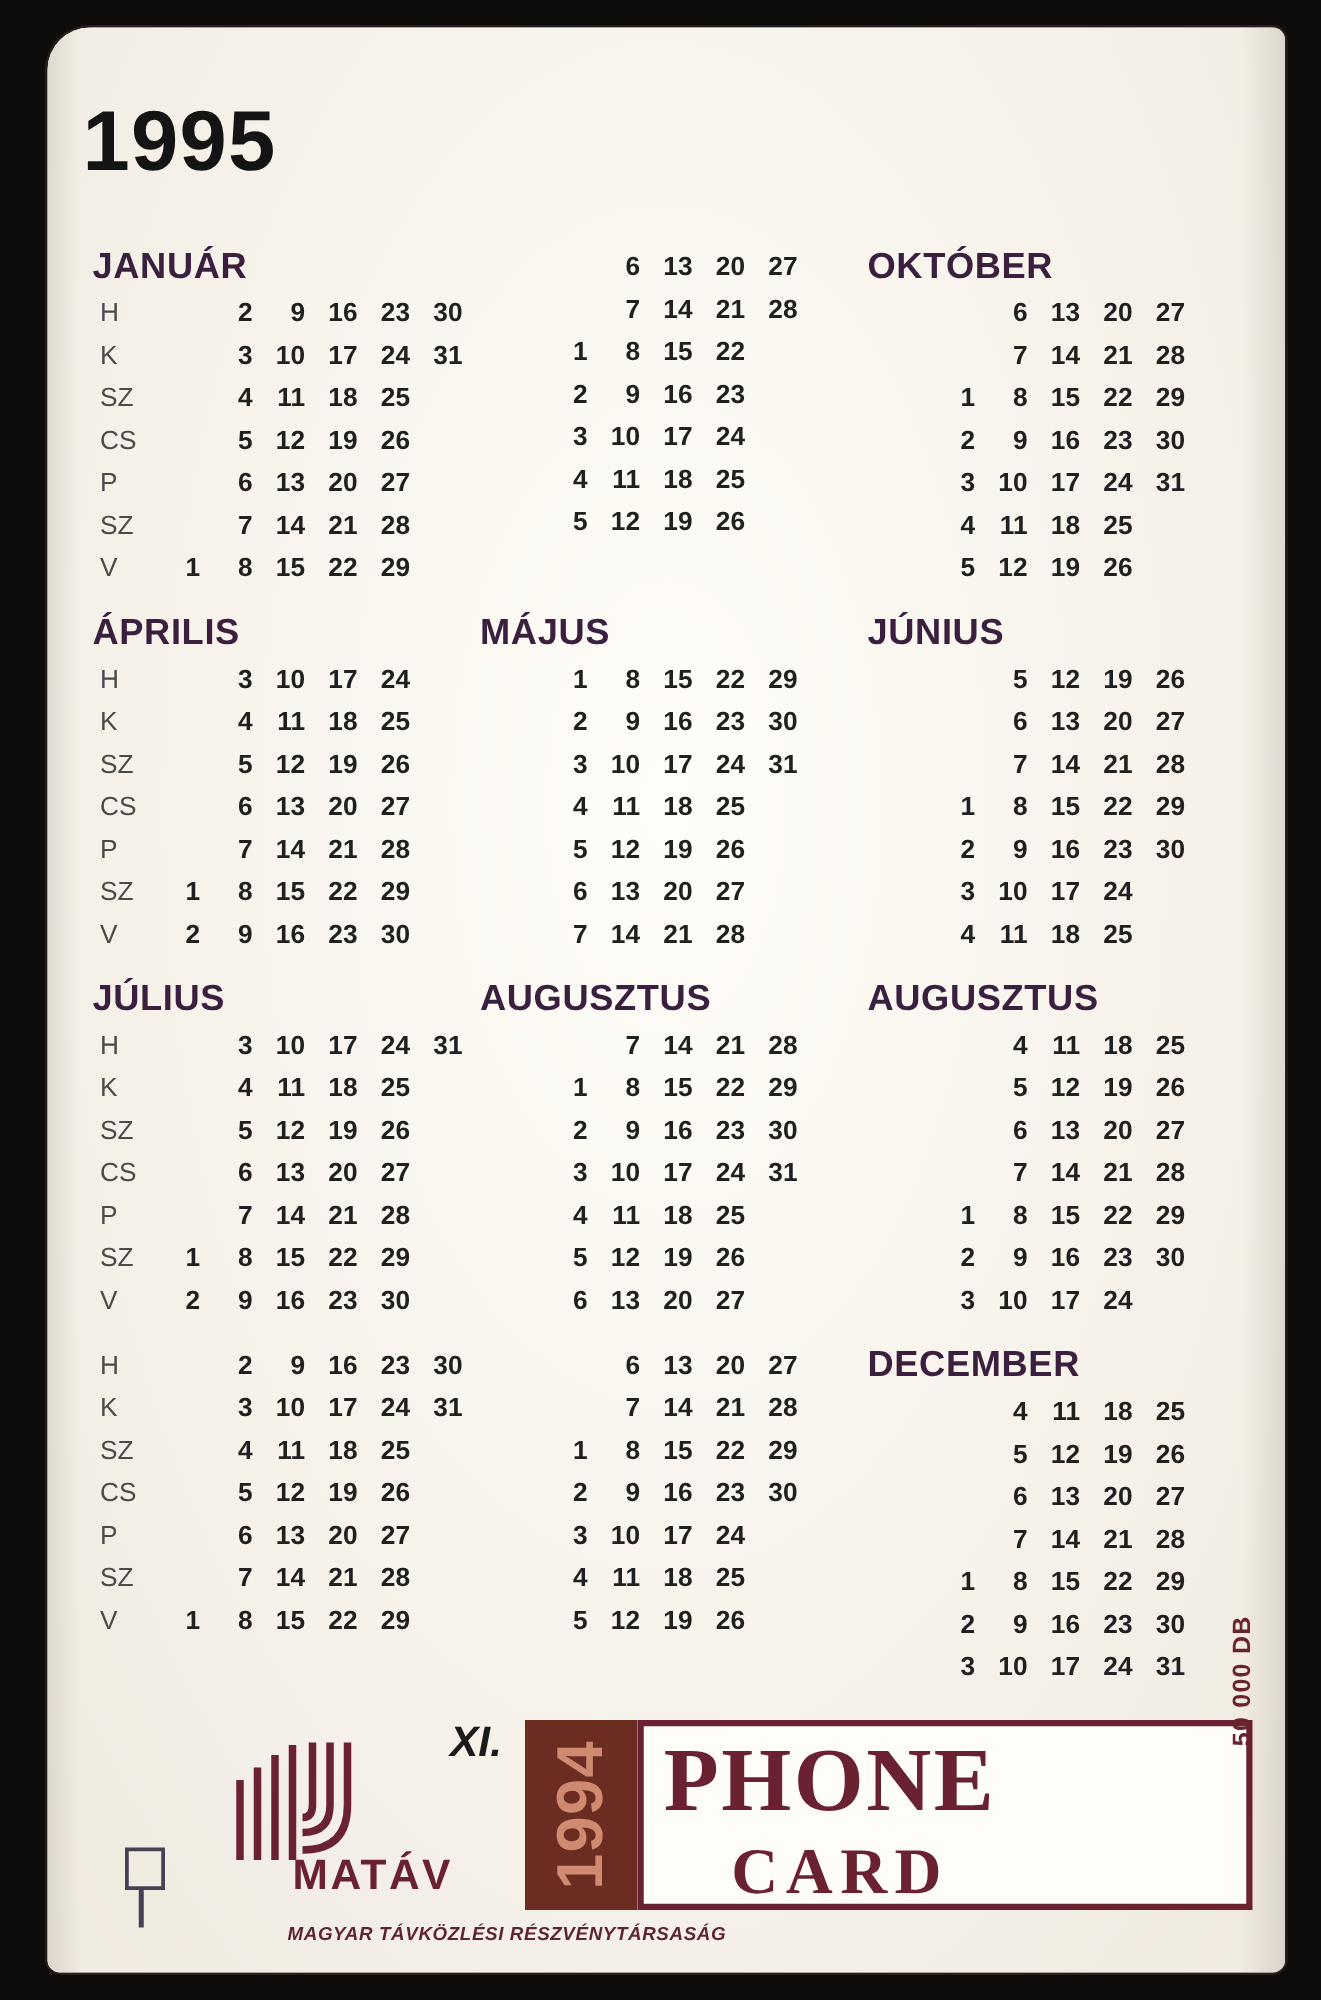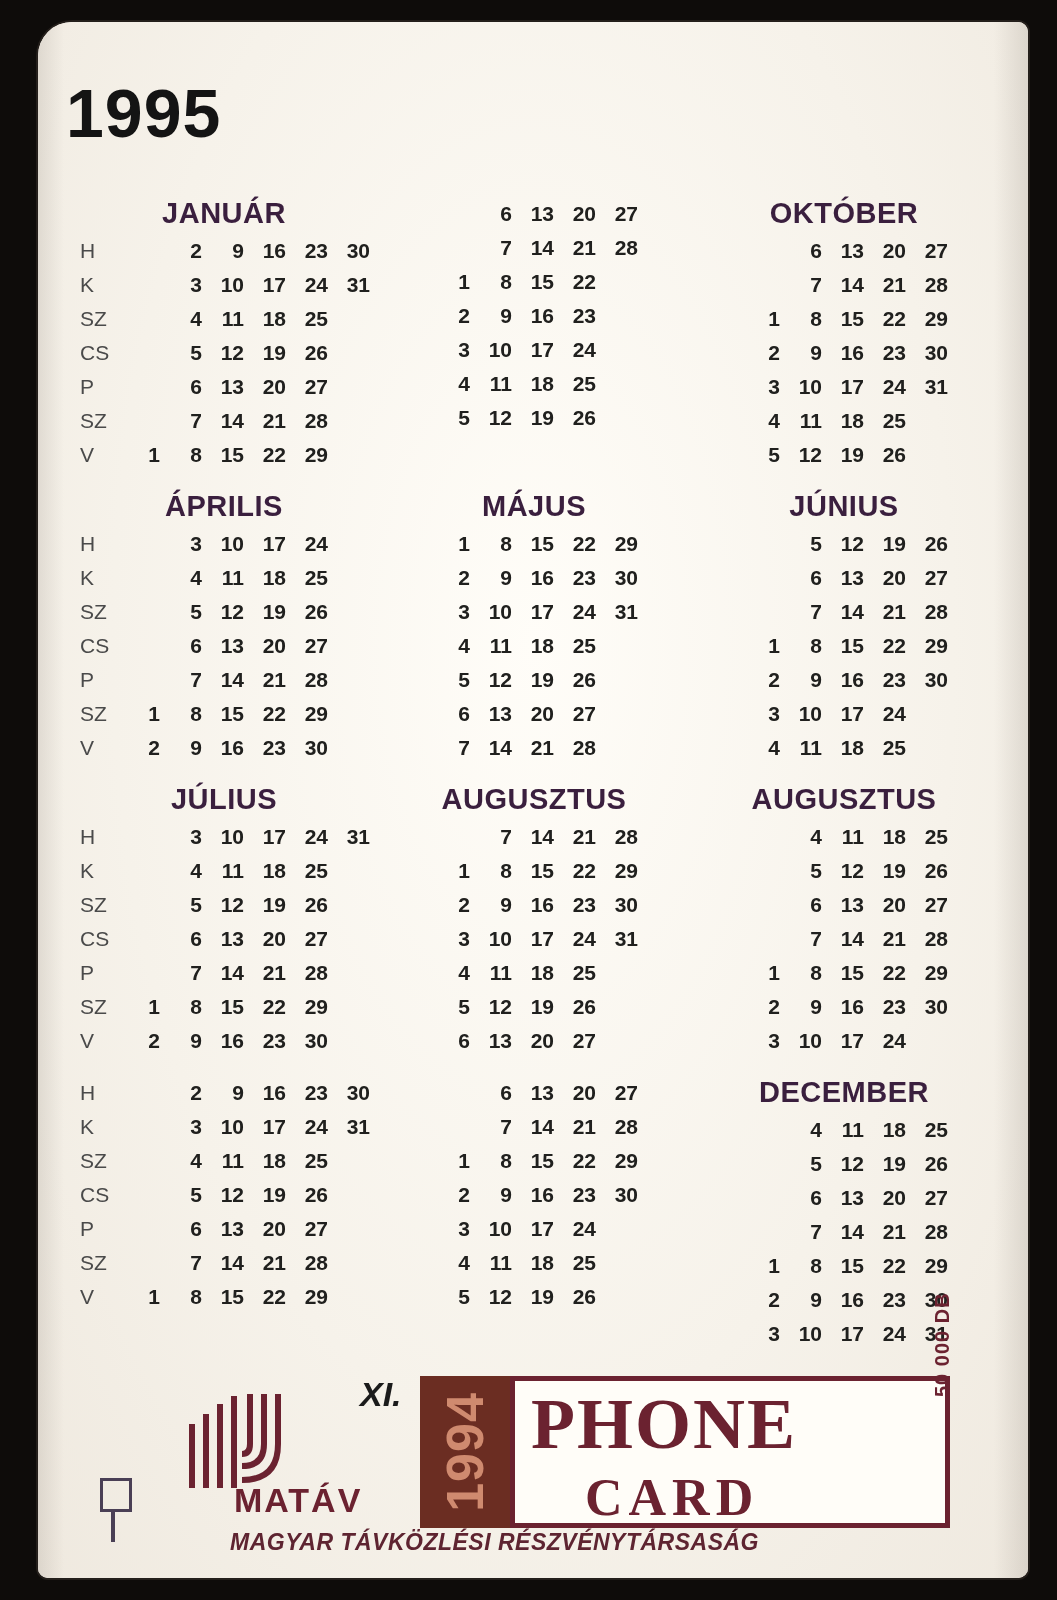--- a/index.html
+++ b/index.html
@@ -77,21 +77,21 @@
   }
   .qrow {
     display: flex;
     margin-bottom: 18px;
   }
   .monthblock {
     width: 310px;
     position: relative;
   }
   .mname {
-    text-align: center;
+    text-align: left;
     font-size: 29px;
     font-weight: bold;
     color: #3a1f3e;
     letter-spacing: 0.5px;
     margin-bottom: 4px;
     padding-right: 10px;
   }
   .wrow {
     display: flex;
     height: 34px;
@@ -158,21 +158,21 @@
     bottom: 150px;
     font-size: 34px;
     font-weight: bold;
     color: #1b1b1b;
     font-style: italic;
   }
   .company-line {
     position: absolute;
     left: 192px;
     bottom: 8px;
-    font-size: 23px;
+    font-size: 15px;
     font-weight: bold;
     font-style: italic;
     color: #5e2431;
     letter-spacing: 0.5px;
   }
   .year-badge {
     position: absolute;
     left: 382px;
     bottom: 36px;
     width: 90px;
@@ -187,21 +187,21 @@
     font-size: 52px;
     font-weight: bold;
     color: #cf8a6f;
     letter-spacing: 1px;
     white-space: nowrap;
   }
   .phonecard {
     position: absolute;
     left: 472px;
     bottom: 36px;
-    width: 440px;
+    width: 492px;
     height: 152px;
     border: 5px solid #6b2230;
     background: #fffdf8;
     box-sizing: border-box;
     padding-left: 27px;
   }
   .pc-phone {
     position: absolute;
     left: 16px;
     top: 2px;

